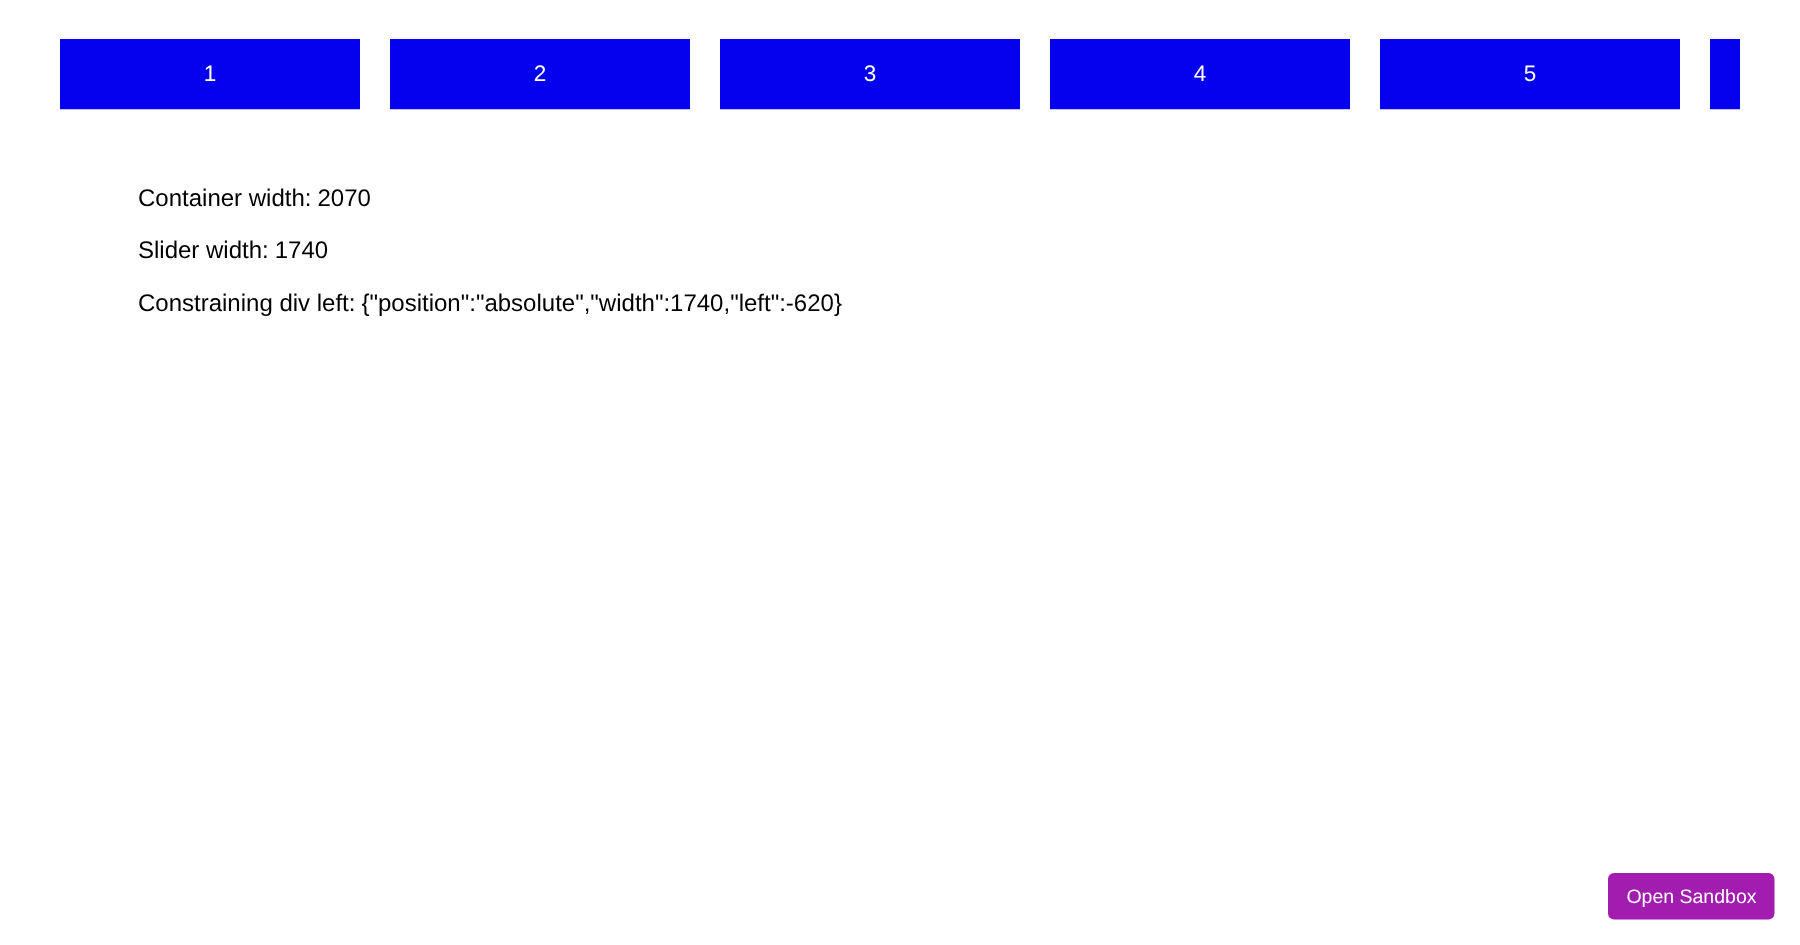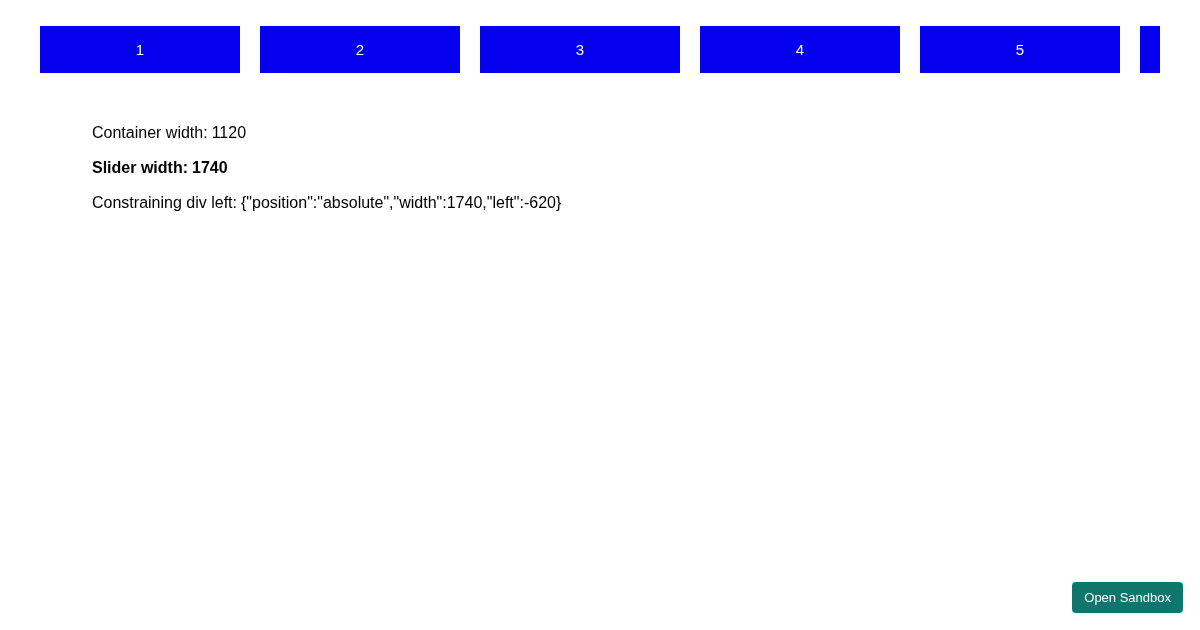--- a/index.html
+++ b/index.html
@@ -34,31 +34,31 @@
     }
 
     
     .info {
       position: absolute;
       left: 72px;
       font-size: 16px;
       line-height: 1.2;
     }
     .info.l1 { top: 123px; }
-    .info.l2 { top: 158px; font-weight: bold; }
+    .info.l2 { top: 158px; }
     .info.l3 { top: 193px; }
 
     .info .label { margin-right: 4px; margin-left: 20px; }
 
     
     .sandbox-btn {
       position: absolute;
       right: 17px;
       bottom: 17px;
-      background: #0f766e;
+      background: #a21caf;
       color: #fff;
       border: none;
       border-radius: 4px;
       padding: 8px 12px;
       font-size: 13px;
       font-family: inherit;
       cursor: pointer;
     }
   </style>
 </head>
@@ -70,21 +70,21 @@
       <div class="slide">1</div>
       <div class="slide">2</div>
       <div class="slide">3</div>
       <div class="slide">4</div>
       <div class="slide">5</div>
       <div class="slide">6</div>
     </div>
   </div>
 
   <div class="info l1">
-    <span class="label">Container width:</span><span>1120</span>
+    <span class="label">Container width:</span><span>2070</span>
   </div>
 
   <div class="info l2">
     <span class="label">Slider width:</span><span>1740</span>
   </div>
 
   <div class="info l3">
     <span class="label">Constraining div left:</span><span>{"position":"absolute","width":1740,"left":-620}</span>
   </div>
 

